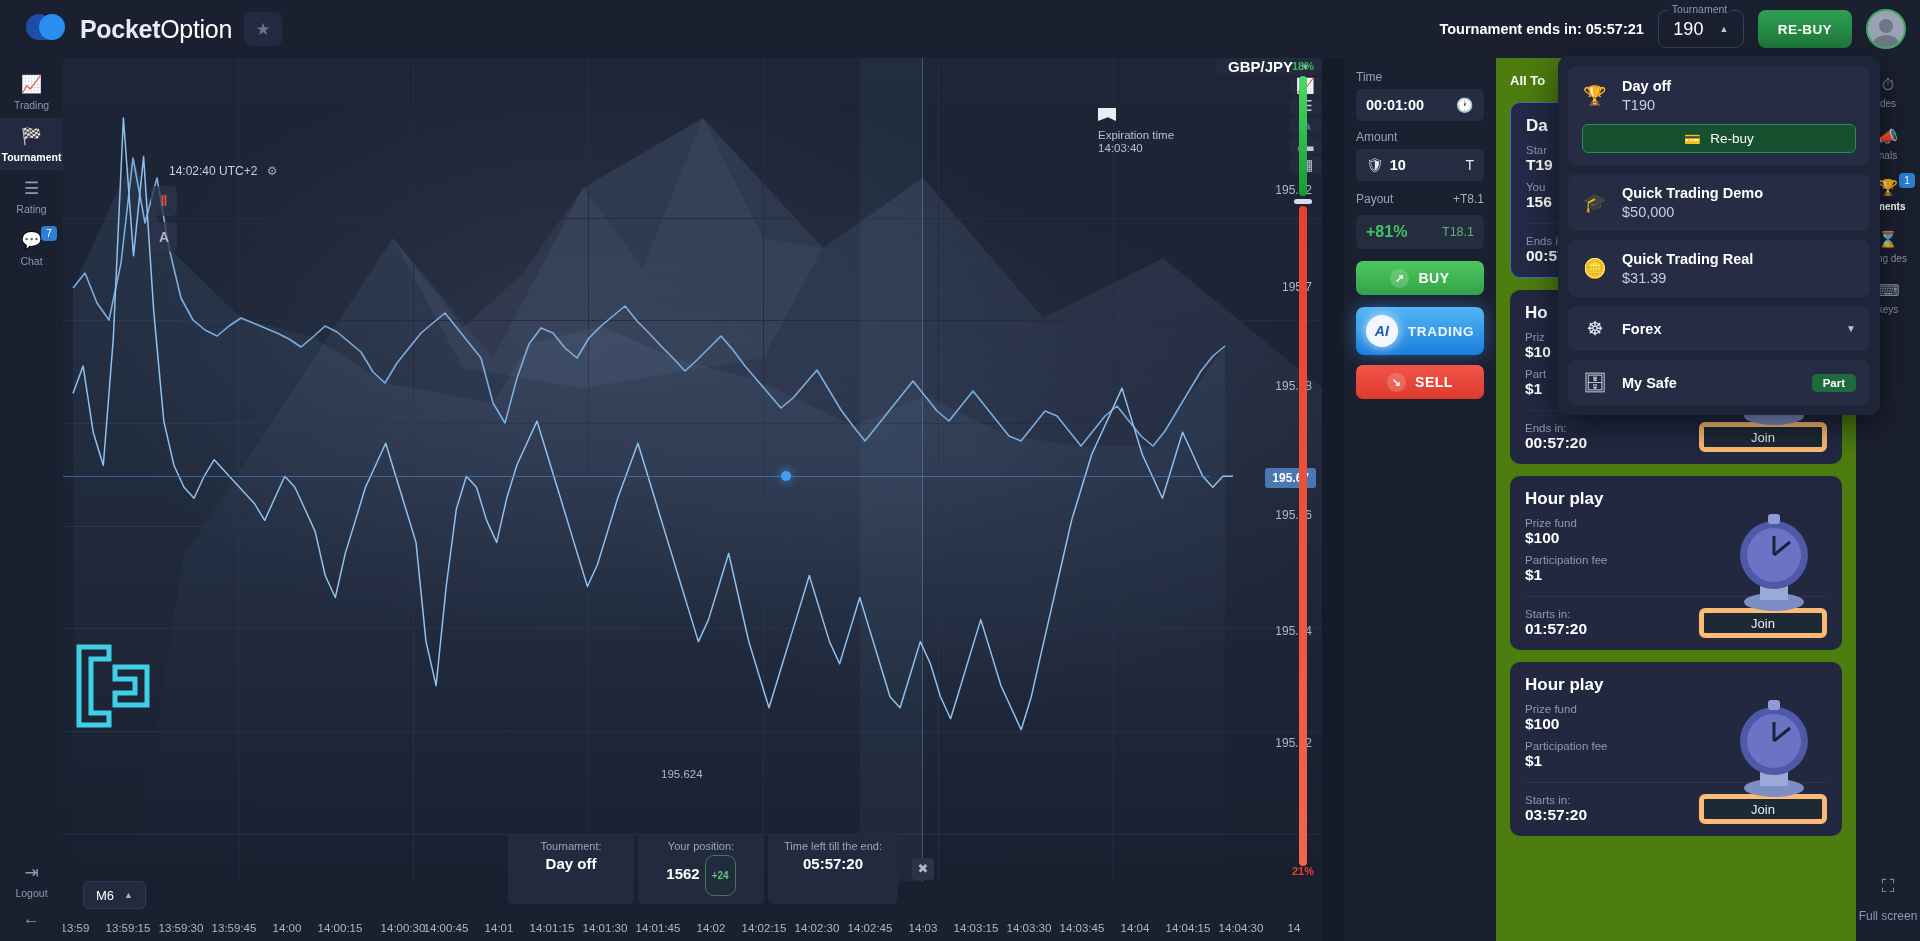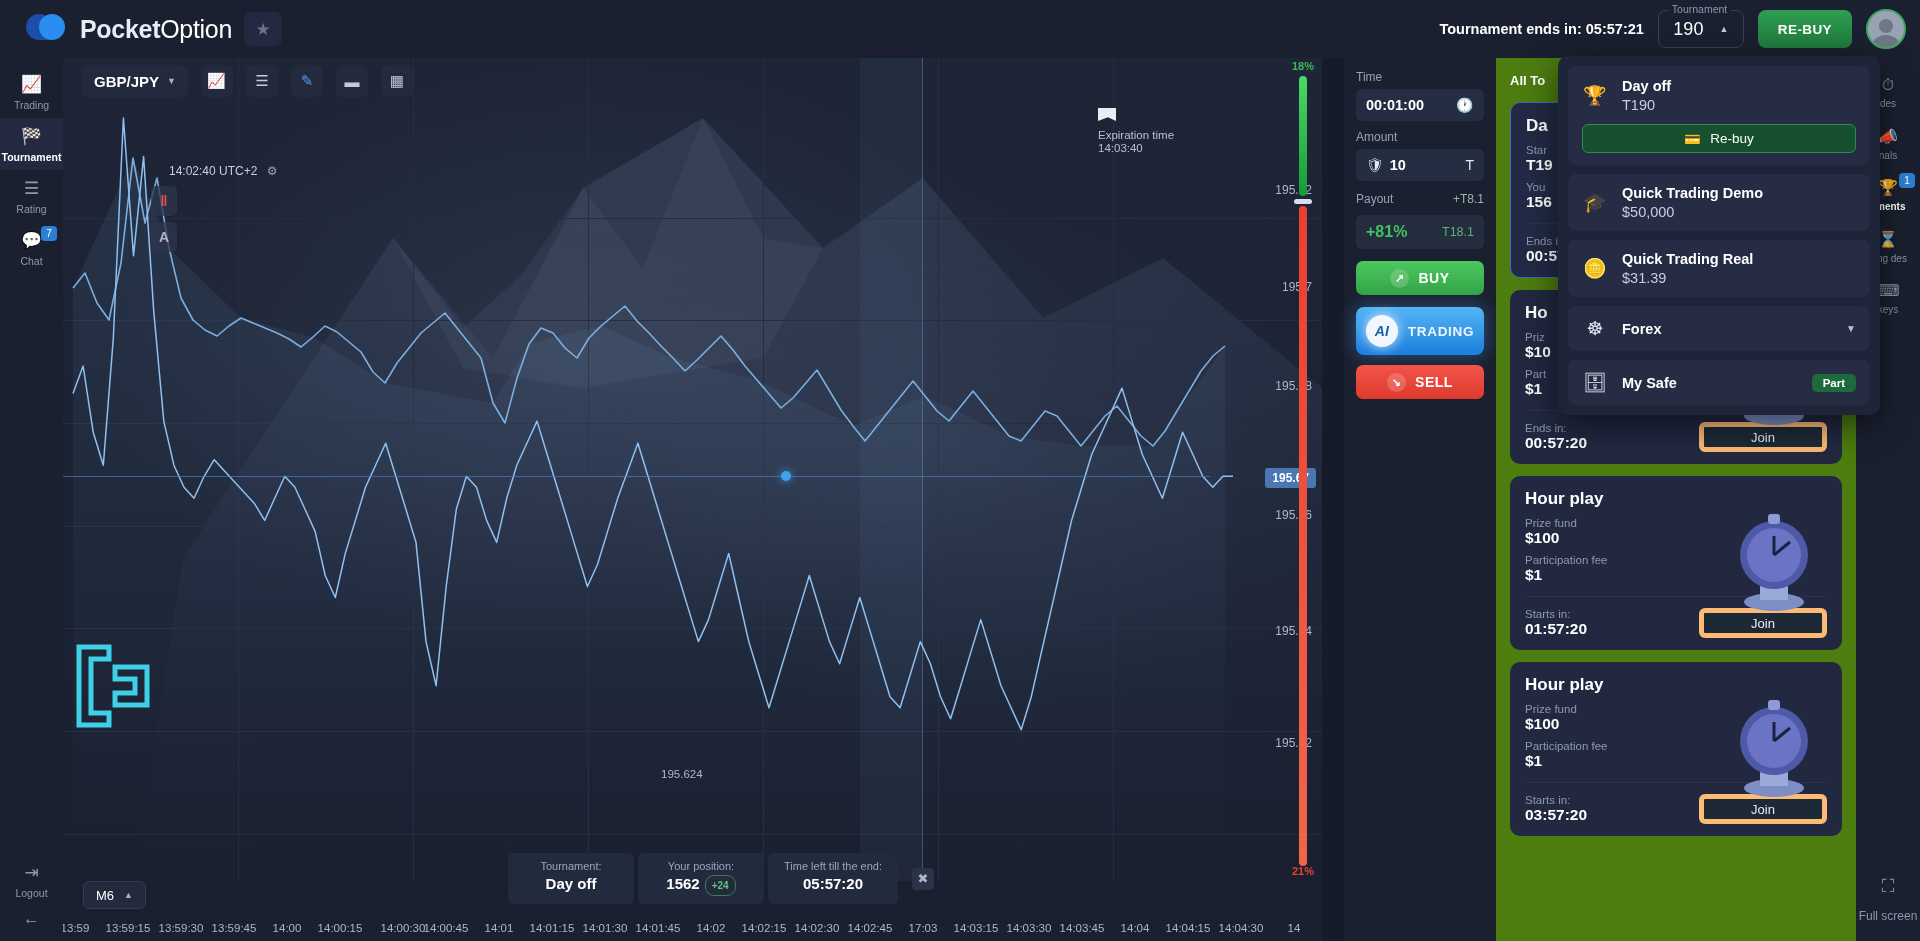--- a/index.html
+++ b/index.html
@@ -102,22 +102,23 @@
       radial-gradient(ellipse 520px 380px at 72% 45%, rgba(105,125,160,.12), rgba(105,125,160,0) 70%),
       linear-gradient(180deg,#1d2536 0%, #1b2233 55%, #191f2e 100%);
   }
   .mountain { position: absolute; inset: 0; opacity: .5; }
   .grid-v, .grid-h { position: absolute; background: #262d42; }
   .grid-v { width: 1px; top: 0; height: 823px; }
   .grid-h { height: 1px; left: 0; width: 1259px; }
 
   .chart-toolbar {
     position: absolute; left: 0; top: 0; height: 46px; width: 1259px;
-    display: flex; align-items: center; padding-left: 19px; gap: 10px;
+    display: flex; align-items: flex-end; padding-left: 19px; gap: 2px;
     z-index: 5;
+    flex-direction: column;
   }
   .sym-btn {
     height: 32px; padding: 0 12px; border-radius: 6px; background: #232a3d;
     display: flex; align-items: center; gap: 8px;
     font-size: 15px; font-weight: bold; color: #fff;
   }
   .sym-btn .caret { font-size: 9px; color: #aab3c6; }
   .tb-btn {
     width: 32px; height: 32px; border-radius: 6px; background: #232a3d;
     display: flex; align-items: center; justify-content: center;
@@ -185,21 +186,21 @@
     position: absolute; left: 445px; bottom: 37px; display: flex; gap: 4px; z-index: 9;
   }
   .ss-cell {
     background: #222a3e; border-radius: 5px; padding: 7px 16px 8px; text-align: center;
     min-width: 126px;
   }
   .ss-cell .k { font-size: 11px; color: #9aa5ba; }
   .ss-cell .v { font-size: 15px; font-weight: bold; color: #fff; margin-top: 3px; }
   .ss-cell .v .pos-badge {
     display: inline-block; font-size: 10px; font-weight: bold; color: #5ec77a;
-    border: 1px solid #3e7c52; border-radius: 9px; padding: 4px 6px; margin-left: 5px;
+    border: 1px solid #3e7c52; border-radius: 9px; padding: 14px 6px; margin-left: 5px;
     vertical-align: middle;
   }
   .ss-close {
     width: 22px; height: 22px; border-radius: 4px; background: #2b3349; color: #aeb7c8;
     display: flex; align-items: center; justify-content: center; font-size: 13px;
     align-self: center; margin-left: 10px;
   }
 
   .watermark {
     position: absolute; left: 10px; bottom: 210px; width: 80px; height: 90px; z-index: 8;
@@ -518,21 +519,21 @@
         <div class="ta-lbl" style="left: 340px; transform: translateX(-50%);">14:00:30</div>
         <div class="ta-lbl" style="left: 383px; transform: translateX(-50%);">14:00:45</div>
         <div class="ta-lbl" style="left: 436px; transform: translateX(-50%);">14:01</div>
         <div class="ta-lbl" style="left: 489px; transform: translateX(-50%);">14:01:15</div>
         <div class="ta-lbl" style="left: 542px; transform: translateX(-50%);">14:01:30</div>
         <div class="ta-lbl" style="left: 595px; transform: translateX(-50%);">14:01:45</div>
         <div class="ta-lbl" style="left: 648px; transform: translateX(-50%);">14:02</div>
         <div class="ta-lbl" style="left: 701px; transform: translateX(-50%);">14:02:15</div>
         <div class="ta-lbl" style="left: 754px; transform: translateX(-50%);">14:02:30</div>
         <div class="ta-lbl" style="left: 807px; transform: translateX(-50%);">14:02:45</div>
-        <div class="ta-lbl" style="left: 860px; transform: translateX(-50%);">17:03</div>
+        <div class="ta-lbl" style="left: 860px; transform: translateX(-50%);">14:03</div>
         <div class="ta-lbl" style="left: 913px; transform: translateX(-50%);">14:03:15</div>
         <div class="ta-lbl" style="left: 966px; transform: translateX(-50%);">14:03:30</div>
         <div class="ta-lbl" style="left: 1019px; transform: translateX(-50%);">14:03:45</div>
         <div class="ta-lbl" style="left: 1072px; transform: translateX(-50%);">14:04</div>
         <div class="ta-lbl" style="left: 1125px; transform: translateX(-50%);">14:04:15</div>
         <div class="ta-lbl" style="left: 1178px; transform: translateX(-50%);">14:04:30</div>
         <div class="ta-lbl" style="left: 1231px; transform: translateX(-50%);">14</div>
       </div>
   </div>
 

